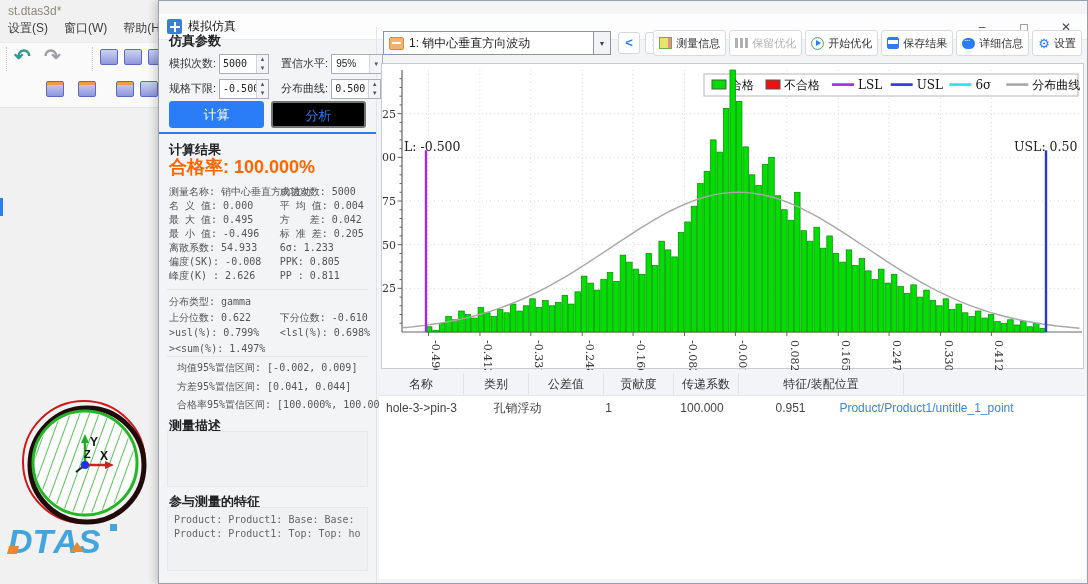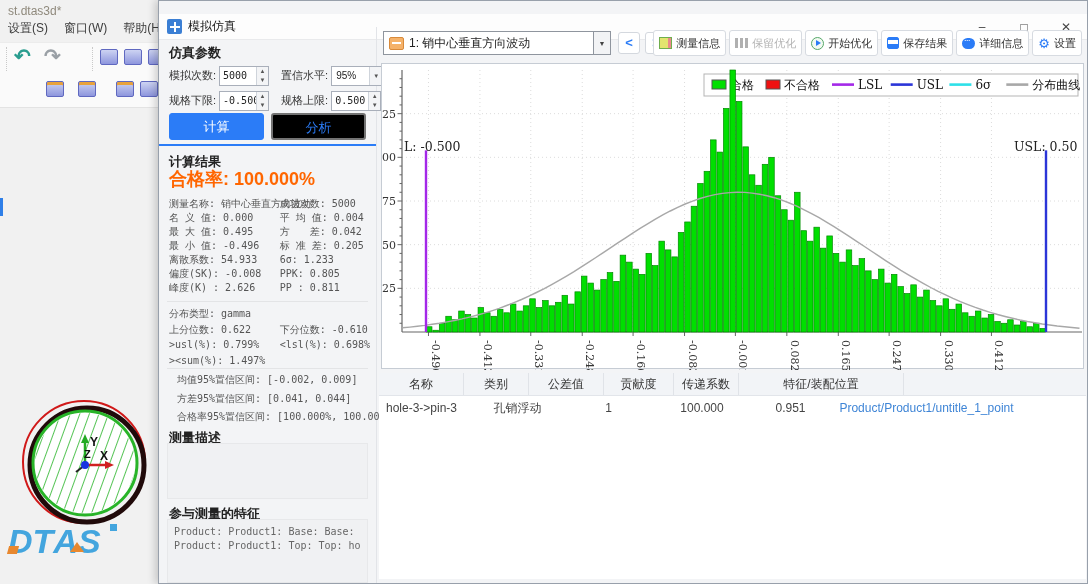--- a/index.html
+++ b/index.html
@@ -32,21 +32,21 @@
   .tbar-icon { width:15px; height:15px; background:#3b7fd4; border-radius:2px; margin:0 6px 0 8px; position:relative; flex:none; }
   .tbar-icon::before { content:""; position:absolute; left:6.5px; top:2.5px; width:2px; height:10px; background:#fff; }
   .tbar-icon::after { content:""; position:absolute; top:6.5px; left:2.5px; width:10px; height:2px; background:#fff; }
   .tbar-title { font-size:12px; color:#222; }
   .wc-group { margin-left:auto; display:flex; height:100%; }
   .wc { width:42px; height:100%; display:flex; align-items:center; justify-content:center; font-size:12px; color:#444; cursor:default; }
 
   .panel-sep { position:absolute; left:217px; top:26px; bottom:0; width:1px; background:#e2e4e8; }
 
   
-  #left-panel { position:absolute; left:0; top:12px; bottom:0; width:217px; }
+  #left-panel { position:absolute; left:0; top:0; bottom:0; width:217px; }
   .sec-h { position:absolute; left:10px; font-size:13px; font-weight:bold; color:#222; }
   .fld-row { position:absolute; left:10px; right:4px; display:flex; align-items:center; gap:12px; height:21px; }
   .fld { display:flex; align-items:center; gap:3px; }
   .fld-label { font-size:11px; color:#333; white-space:nowrap; }
   .spinbox { width:50px; height:20px; background:#fff; border:1px solid #a9afba; display:flex; }
   .spin-val { flex:1; font-size:10px; padding:3px 2px 0 3px; font-family:"DejaVu Sans Mono", monospace; color:#222; white-space:nowrap; overflow:hidden; }
   .spin-btns { width:12px; border-left:1px solid #cfd4db; display:flex; flex-direction:column; background:#f3f4f6; }
   .spin-btns .sb { flex:1; font-size:6px; line-height:8px; text-align:center; color:#555; cursor:default; }
   .selbox { width:52px; height:20px; background:#fff; border:1px solid #a9afba; display:flex; align-items:center; }
   .sel-val { flex:1; font-size:10px; padding-left:4px; color:#222; }
@@ -195,21 +195,21 @@
           <span class="fld-label">规格下限:</span>
           <div class="spinbox">
             <span class="spin-val">-0.500</span>
             <span class="spin-btns">
                 <span class="sb">▲</span>
                 <span class="sb">▼</span>
               </span>
           </div>
         </div>
         <div class="fld">
-          <span class="fld-label">规格上限:</span>
+          <span class="fld-label">分布曲线:</span>
           <div class="spinbox">
             <span class="spin-val">0.500</span>
             <span class="spin-btns">
                 <span class="sb">▲</span>
                 <span class="sb">▼</span>
               </span>
           </div>
         </div>
       </div>
 

